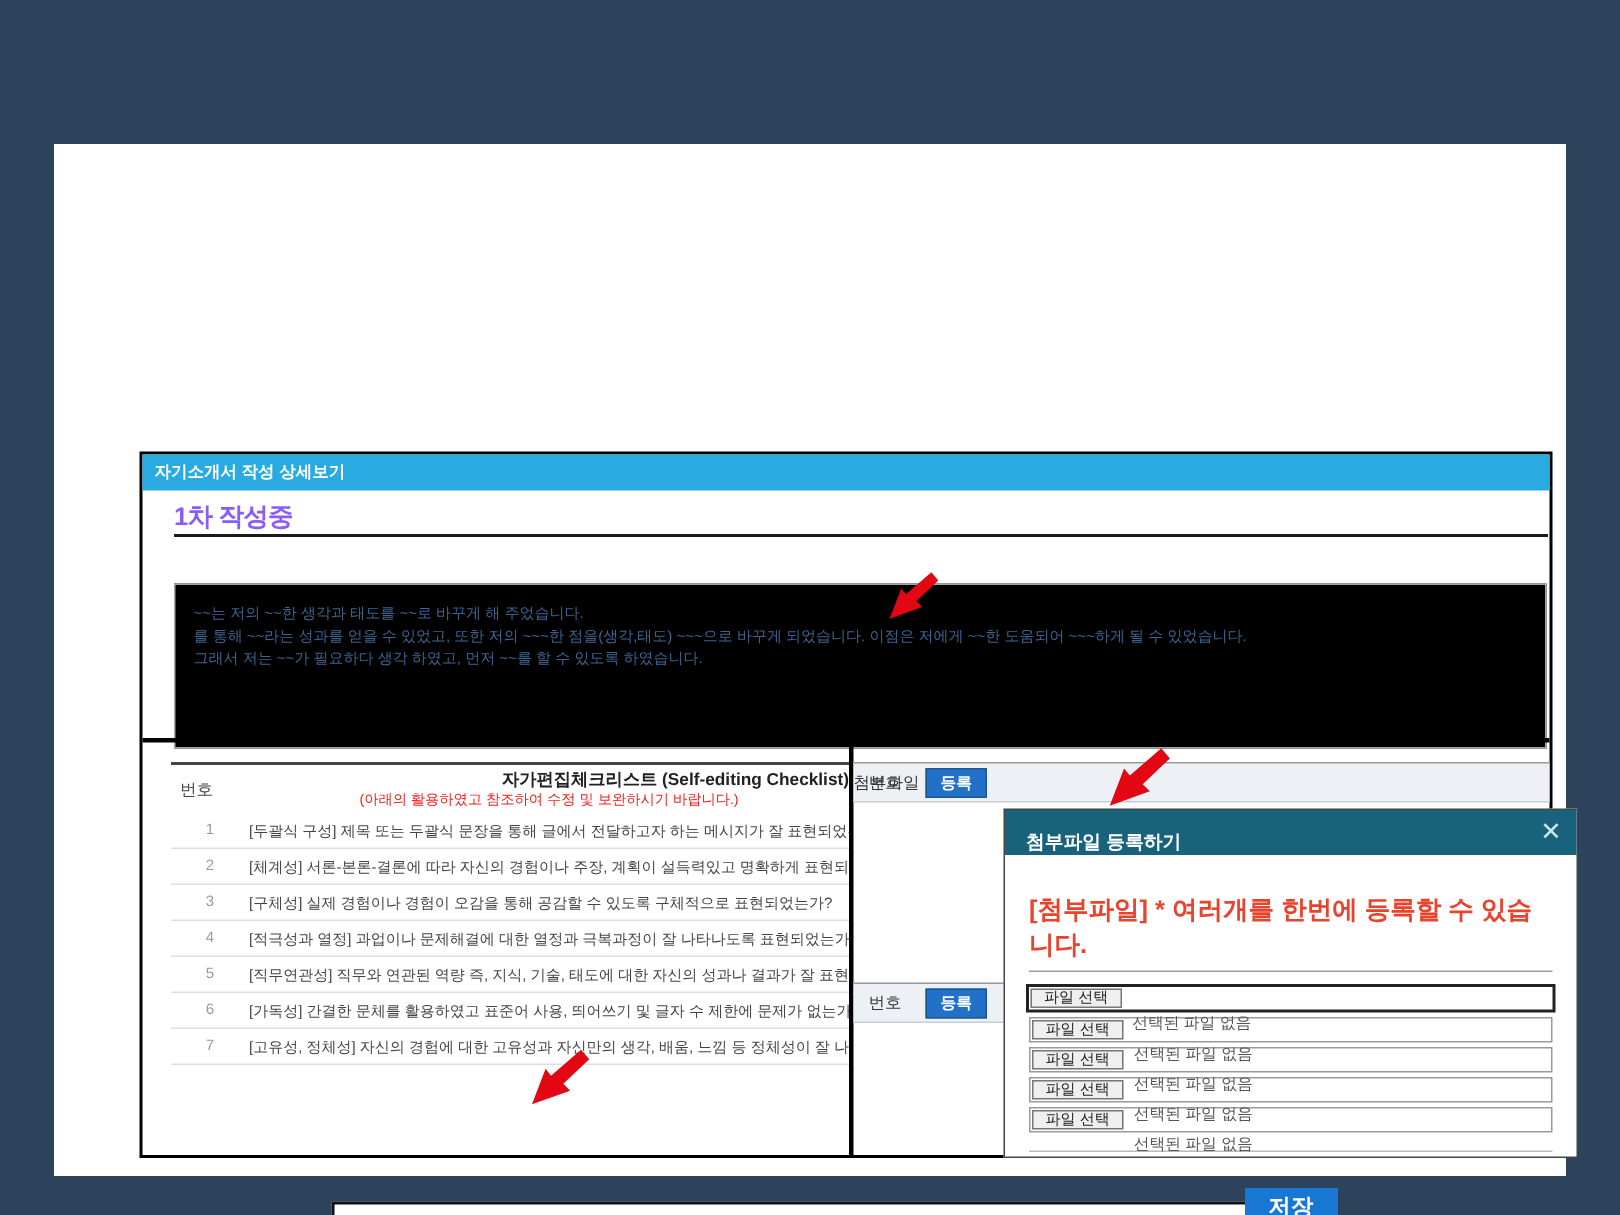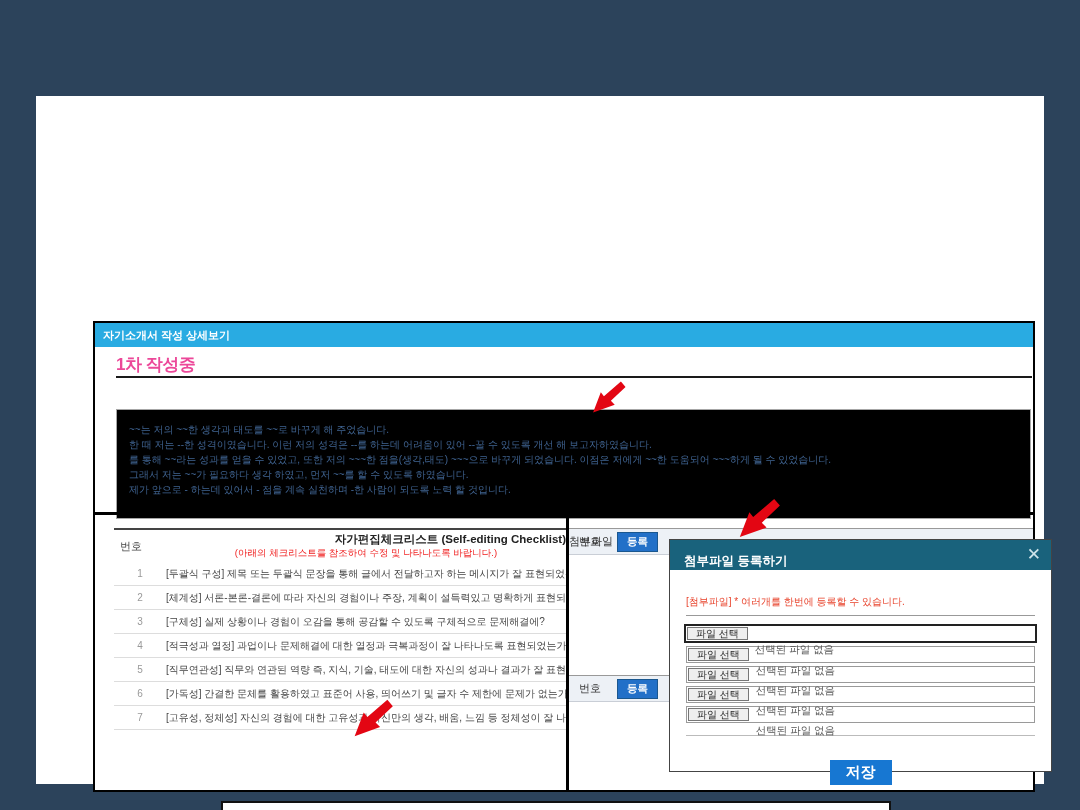--- a/index.html
+++ b/index.html
@@ -8,26 +8,26 @@
     --footer_gray:#9b9b9b; --arrow_red:#e30613; --notice_red:#e8432c;
     --checklist_red:#f01e1e; --page_bg:#2c435b; --essay_text:#3f6391;
   }
   *{box-sizing:border-box; margin:0; padding:0;}
   html,body{width:1080px; height:810px; overflow:hidden;}
   body{background:var(--page_bg); font-family:"Liberation Sans", sans-serif; position:relative;}
 
   .sheet{position:absolute; left:36px; top:96px; width:1008px; height:688px; background:#fff;}
 
   .main-box{position:absolute; left:57px; top:205px; width:942px; height:471px;
-    border:2px solid #000; background:#fff;margin-top:20px;}
+    border:2px solid #000; background:#fff;}
 
   .titlebar{position:absolute; left:0; top:0; right:0; height:24px; background:var(--accent);
     color:#fff; font-size:11px; font-weight:bold; line-height:24px; padding-left:8px;}
 
-  .heading{position:absolute; left:21px; top:30px; font-size:17px; font-weight:bold; color:#ec4899;
+  .heading{position:absolute; left:21px; top:30px; font-size:17px; font-weight:bold; color:#8b5cf6;
     letter-spacing:-0.5px;}
   .heading-rule{position:absolute; left:21px; top:53px; width:916px; border-bottom:2px solid #1a1a1a;}
 
   .essay-box{position:absolute; left:21px; top:86px; width:915px; height:110px;
     border:1px solid #a6a6a6; padding:12px 12px; color:var(--essay_text);
     font-size:10px; line-height:15px; overflow:hidden; background:#000000;}
 
   .hdivider{position:absolute; left:0; right:0; top:189px; height:3px; background:#000;}
   .vdivider{position:absolute; left:471px; top:189px; bottom:0; width:3px; background:#000;}
 
@@ -56,21 +56,21 @@
   .att-col-file{position:absolute; left:0; right:0; text-align:left; font-size:11px; color:#333;font-family:Liberation Mono, monospace;}
 
   
   .modal{position:absolute; left:633px; top:443px; width:383px; height:233px;
     background:#fff; border:1px solid #444; z-index:10;}
   .modal-header{height:30px; background:var(--modal_header); color:#fff; display:flex;
     align-items:flex-end; padding-left:14px; font-size:12.5px; font-weight:bold; position:relative;}
   .modal-close{position:absolute; right:10px; top:3px; color:#cfe3ea; font-size:17px;
     font-weight:normal; cursor:pointer; line-height:24px;}
   .modal-body{padding:0 16px;}
-  .modal-notice{margin-top:25px; color:var(--notice_red); font-weight:normal; font-size:10px;}
+  .modal-notice{margin-top:25px; color:var(--notice_red); font-weight:bold; font-size:17px;}
   .modal-hr{border-bottom:1px solid #999; margin-top:6px;}
   .file-rows{margin-top:8px;}
   .file-row{display:flex; align-items:center; height:17px; border:1px solid #9a9a9a;
     margin-bottom:3px; background:#fff; cursor:pointer;}
   .file-row.focused{border:2px solid #222; height:19px; margin-left:-2px; margin-right:-2px;}
   .file-btn{background:#efefef; border:1px solid #777; font-size:10px; color:#222;
     padding:0px 8px; margin-left:1px; height:13px; line-height:12px; cursor:pointer;
     font-family:"Liberation Sans", sans-serif;}
   .file-none{margin-left:7px; font-size:10.5px; color:#555;margin-top:32px;}
   .modal-hr2{border-bottom:1px solid #bbb; margin-top:12px;}
@@ -89,48 +89,46 @@
 
 <div class="sheet">
 
   <div class="main-box">
     <div class="titlebar">자기소개서 작성 상세보기</div>
     <div class="heading">1차 작성중</div>
     <div class="heading-rule"></div>
 
     <div class="essay-box">
       <div>~~는 저의 ~~한 생각과 태도를 ~~로 바꾸게 해 주었습니다.</div>
-      <div>한 때 저는 --한 성격이였습니다. 이런 저의 성격은 --를 하는데 어려움이 있어 --꿀 수 있도록 개선 해 보고자하였습니다.</div>
       <div>를 통해 ~~라는 성과를 얻을 수 있었고, 또한 저의 ~~~한 점을(생각,태도) ~~~으로 바꾸게 되었습니다. 이점은 저에게 ~~한 도움되어 ~~~하게 될 수 있었습니다.</div>
       <div>그래서 저는 ~~가 필요하다 생각 하였고, 먼저 ~~를 할 수 있도록 하였습니다.</div>
-      <div>제가 앞으로 - 하는데 있어서 - 점을 계속 실천하며 -한 사람이 되도록 노력 할 것입니다.</div>
     </div>
 
     <div class="hdivider"></div>
     <div class="vdivider"></div>
 
     <div class="chk-table">
       <div class="chk-header">
         <div class="chk-col-no">번호</div>
         <div class="chk-title-wrap">
           <div class="chk-title">자가편집체크리스트 (Self-editing Checklist)</div>
-          <div class="chk-subtitle">(아래의 체크리스트를 참조하여 수정 및 나타나도록 바랍니다.)</div>
+          <div class="chk-subtitle">(아래의 활용하였고 참조하여 수정 및 보완하시기 바랍니다.)</div>
         </div>
       </div>
       <div class="chk-row">
         <div class="chk-row-no">1</div>
         <div class="chk-row-text">[두괄식 구성] 제목 또는 두괄식 문장을 통해 글에서 전달하고자 하는 메시지가 잘 표현되었는가?</div>
       </div>
       <div class="chk-row">
         <div class="chk-row-no">2</div>
         <div class="chk-row-text">[체계성] 서론-본론-결론에 따라 자신의 경험이나 주장, 계획이 설득력있고 명확하게 표현되었는가?</div>
       </div>
       <div class="chk-row">
         <div class="chk-row-no">3</div>
-        <div class="chk-row-text">[구체성] 실제 상황이나 경험이 오감을 통해 공감할 수 있도록 구체적으로 문제해결에?</div>
+        <div class="chk-row-text">[구체성] 실제 경험이나 경험이 오감을 통해 공감할 수 있도록 구체적으로 표현되었는가?</div>
       </div>
       <div class="chk-row">
         <div class="chk-row-no">4</div>
         <div class="chk-row-text">[적극성과 열정] 과업이나 문제해결에 대한 열정과 극복과정이 잘 나타나도록 표현되었는가?</div>
       </div>
       <div class="chk-row">
         <div class="chk-row-no">5</div>
         <div class="chk-row-text">[직무연관성] 직무와 연관된 역량 즉, 지식, 기술, 태도에 대한 자신의 성과나 결과가 잘 표현되었는가?</div>
       </div>
       <div class="chk-row">

